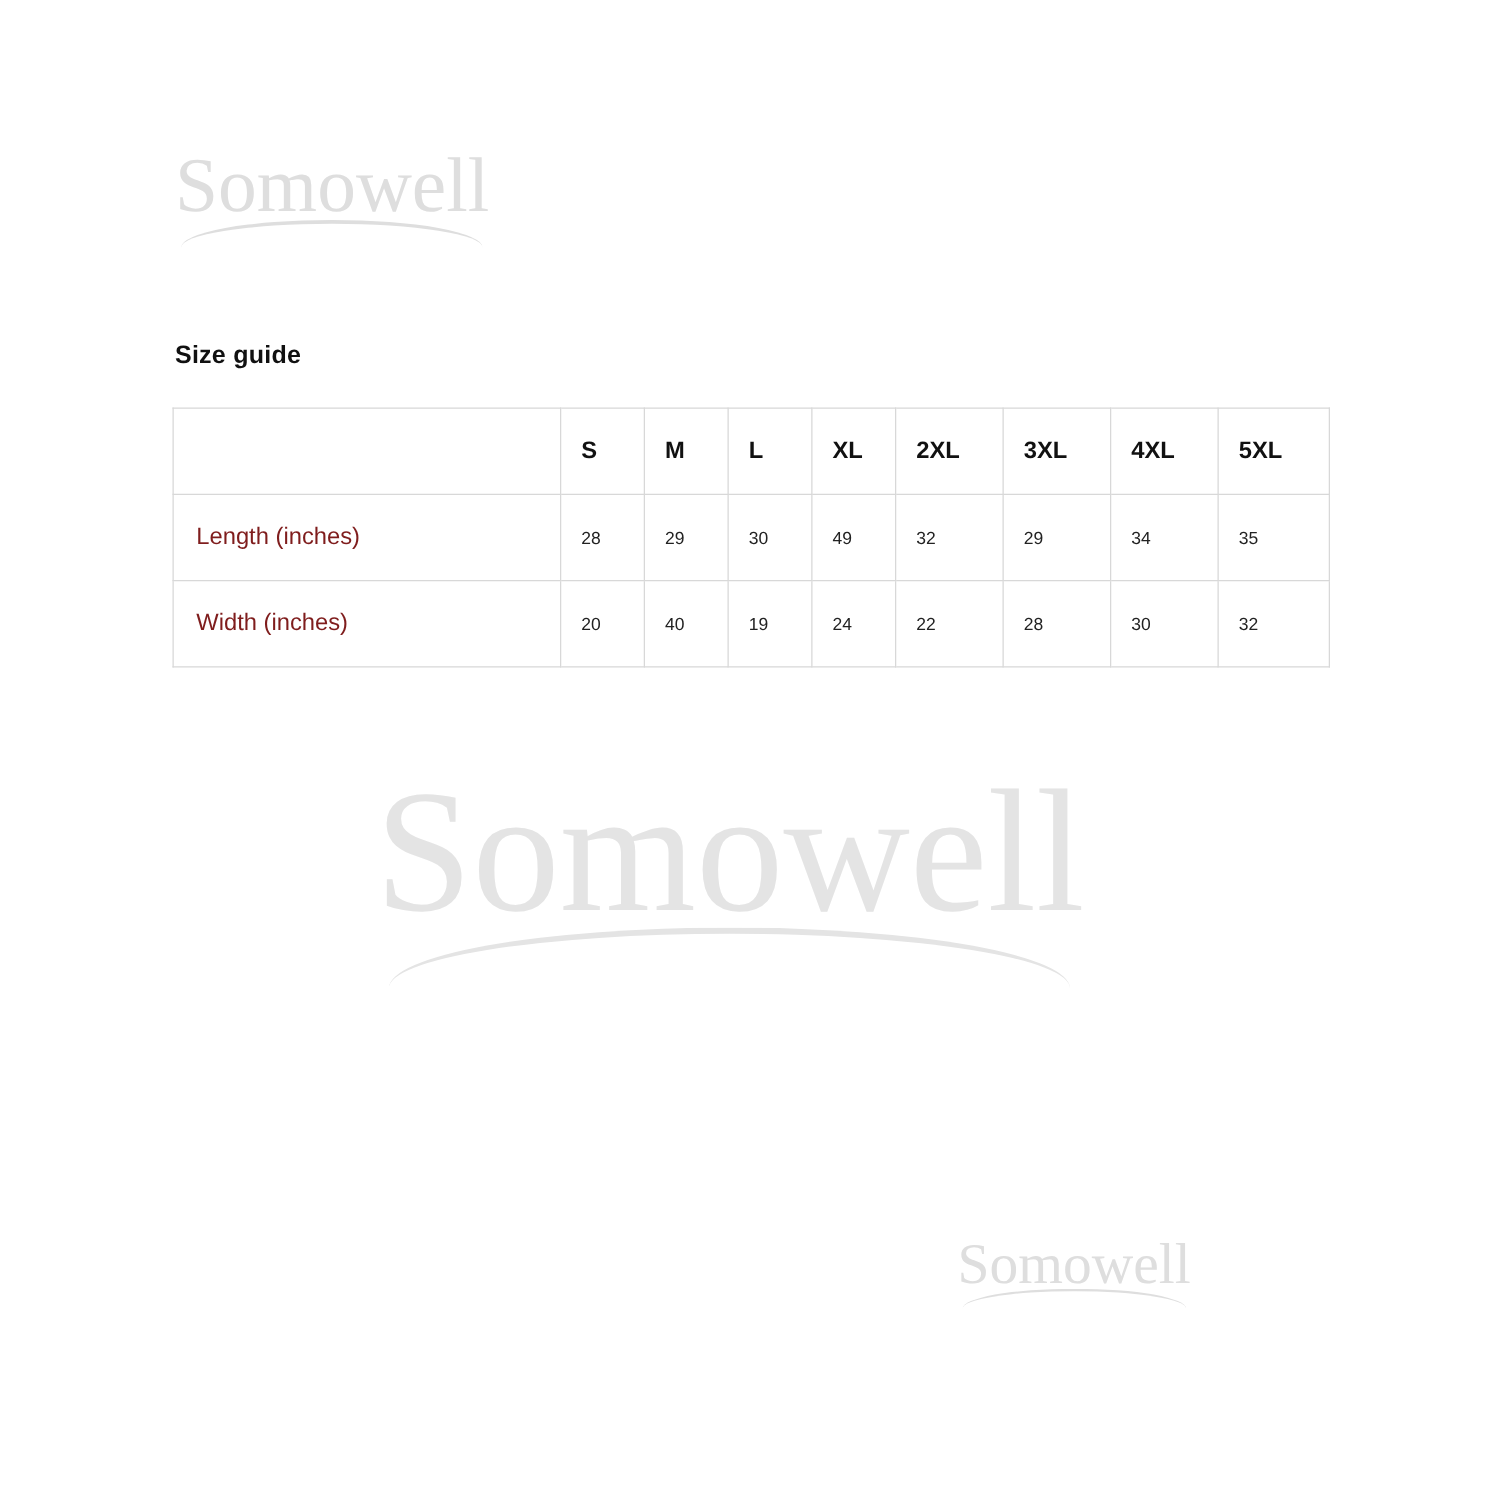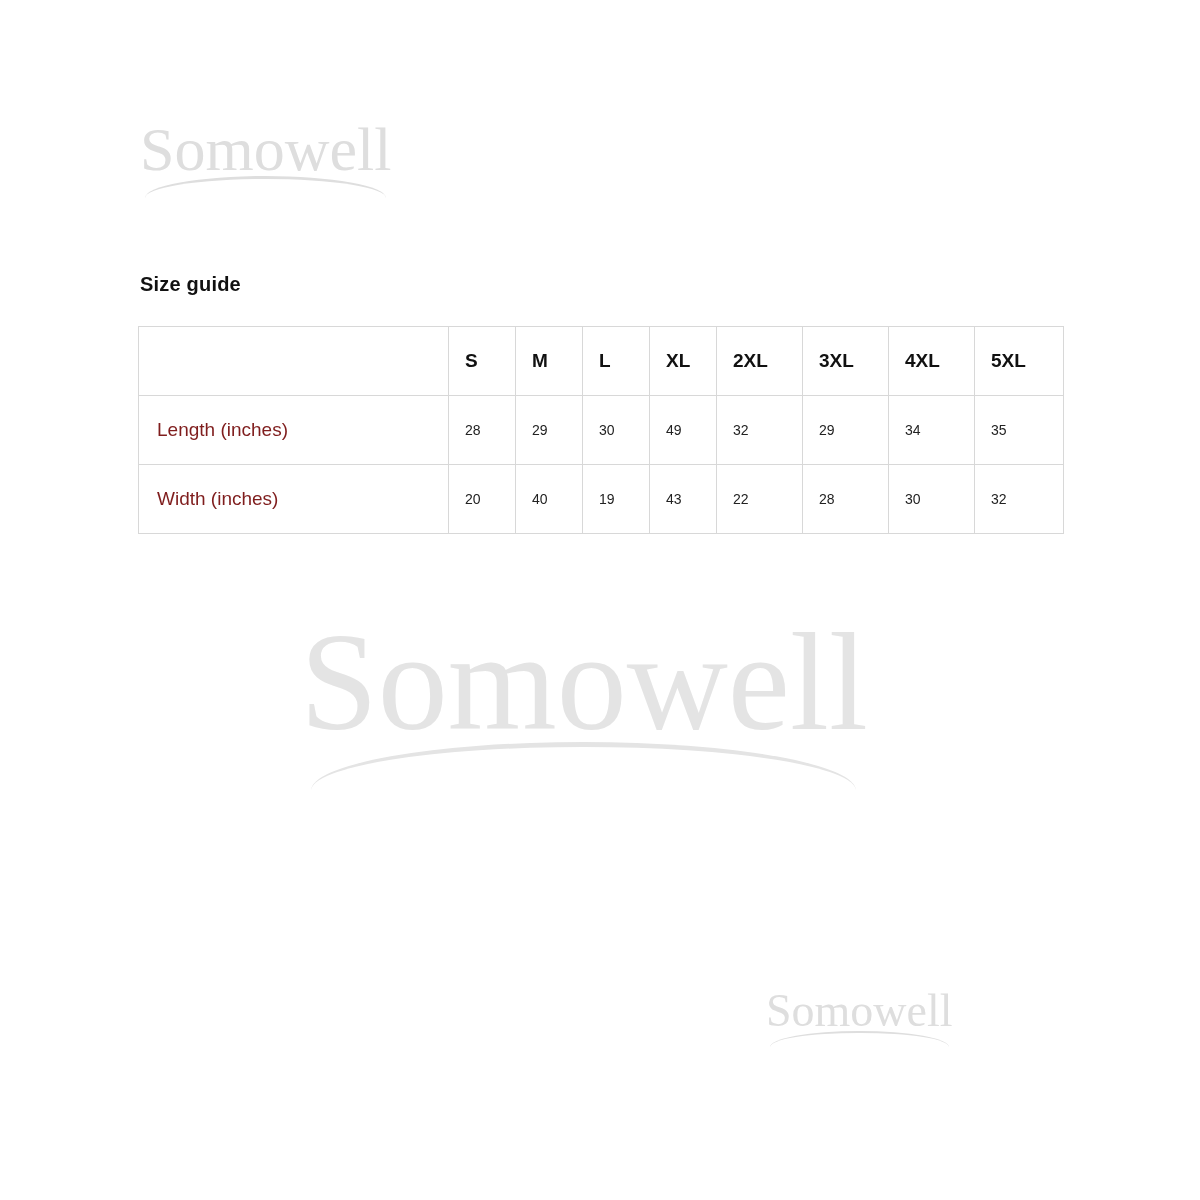--- a/index.html
+++ b/index.html
@@ -191,21 +191,21 @@
           <td>32</td>
           <td>29</td>
           <td>34</td>
           <td>35</td>
         </tr>
         <tr>
           <th class="row-label">Width (inches)</th>
           <td>20</td>
           <td>40</td>
           <td>19</td>
-          <td>43</td>
+          <td>24</td>
           <td>22</td>
           <td>28</td>
           <td>30</td>
           <td>32</td>
         </tr>
       </tbody>
     </table>
 
   </div>
 </div>

